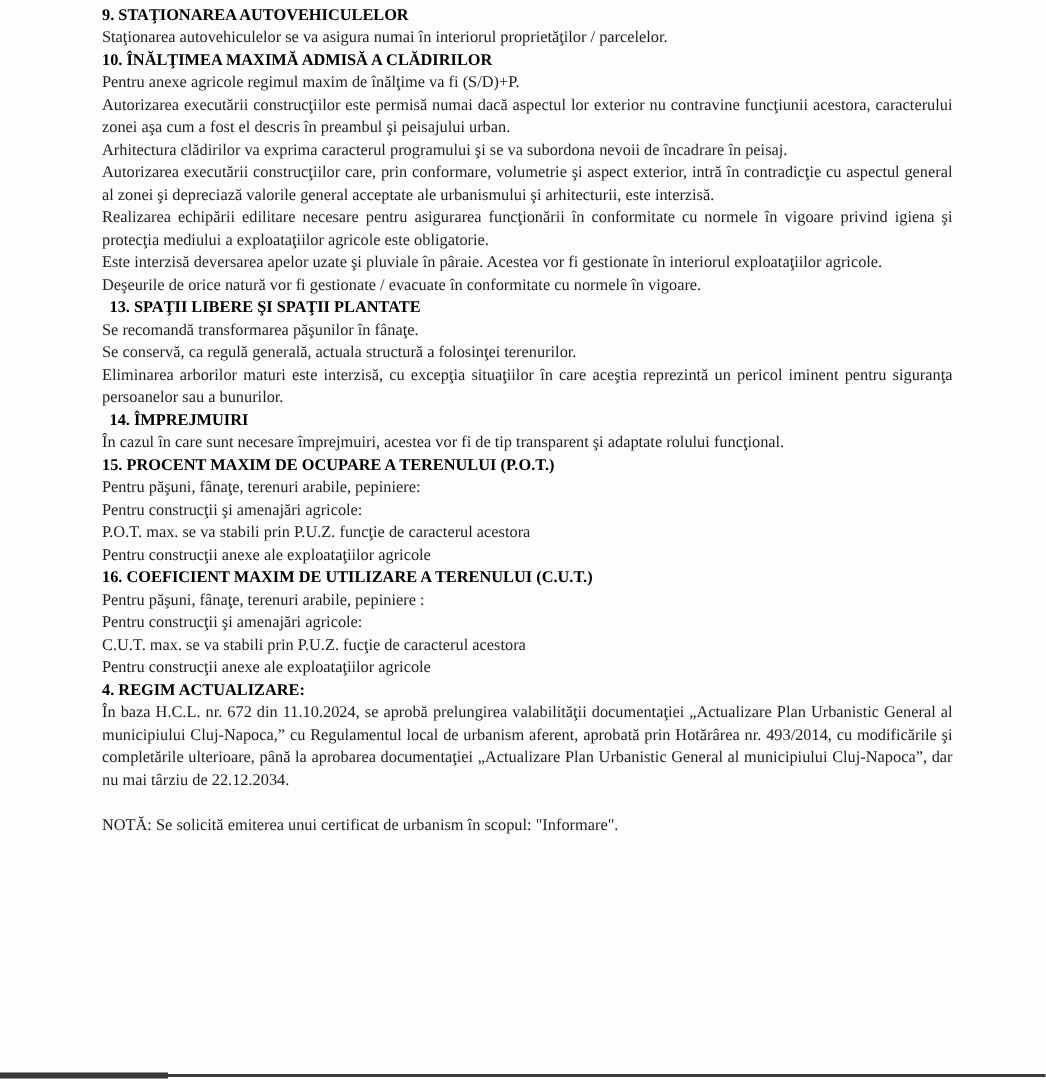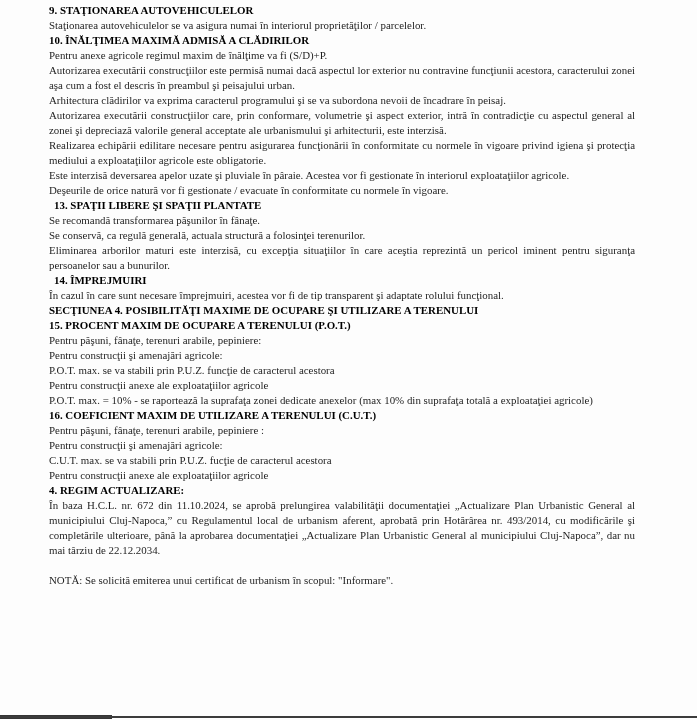--- a/index.html
+++ b/index.html
@@ -7,21 +7,21 @@
     width: 697px;
     height: 720px;
     background: #fdfdfd;
     overflow: hidden;
     position: relative;
     font-family: "Liberation Serif", serif;
   }
   .doc {
     position: absolute;
     top: 3px;
-    left: 49px;
+    left: 68px;
     right: 62px;
     font-size: 10.9px;
     line-height: 15px;
     color: #1e1e1e;
   }
   .h { font-weight: bold; color: #000; }
   .j { text-align: justify; }
   .ind { padding-left: 5px; }
   .spacer { height: 15px; }
   .bottom-bar {
@@ -54,27 +54,25 @@
   <div class="p j">Autorizarea executării construcţiilor care, prin conformare, volumetrie şi aspect exterior, intră în contradicţie cu aspectul general al zonei şi depreciază valorile general acceptate ale urbanismului şi arhitecturii, este interzisă.</div>
   <div class="p j">Realizarea echipării edilitare necesare pentru asigurarea funcţionării în conformitate cu normele în vigoare privind igiena şi protecţia mediului a exploataţiilor agricole este obligatorie.</div>
   <div class="p j">Este interzisă deversarea apelor uzate şi pluviale în pâraie. Acestea vor fi gestionate în interiorul exploataţiilor agricole.</div>
   <div class="p">Deşeurile de orice natură vor fi gestionate / evacuate în conformitate cu normele în vigoare.</div>
   <div class="h ind">13. SPAŢII LIBERE ŞI SPAŢII PLANTATE</div>
   <div class="p">Se recomandă transformarea păşunilor în fânaţe.</div>
   <div class="p">Se conservă, ca regulă generală, actuala structură a folosinţei terenurilor.</div>
   <div class="p j">Eliminarea arborilor maturi este interzisă, cu excepţia situaţiilor în care aceştia reprezintă un pericol iminent pentru siguranţa persoanelor sau a bunurilor.</div>
   <div class="h ind">14. ÎMPREJMUIRI</div>
   <div class="p">În cazul în care sunt necesare împrejmuiri, acestea vor fi de tip transparent şi adaptate rolului funcţional.</div>
-  <div class="h">SECŢIUNEA 4. POSIBILITĂŢI MAXIME DE OCUPARE ŞI UTILIZARE A TERENULUI</div>
   <div class="h">15. PROCENT MAXIM DE OCUPARE A TERENULUI (P.O.T.)</div>
   <div class="p">Pentru păşuni, fânaţe, terenuri arabile, pepiniere:</div>
   <div class="p">Pentru construcţii şi amenajări agricole:</div>
   <div class="p">P.O.T. max. se va stabili prin P.U.Z. funcţie de caracterul acestora</div>
   <div class="p">Pentru construcţii anexe ale exploataţiilor agricole</div>
-  <div class="p j">P.O.T. max. = 10% - se raportează la suprafaţa zonei dedicate anexelor (max 10% din suprafaţa totală a exploataţiei agricole)</div>
   <div class="h">16. COEFICIENT MAXIM DE UTILIZARE A TERENULUI (C.U.T.)</div>
   <div class="p">Pentru păşuni, fânaţe, terenuri arabile, pepiniere :</div>
   <div class="p">Pentru construcţii şi amenajări agricole:</div>
   <div class="p">C.U.T. max. se va stabili prin P.U.Z. fucţie de caracterul acestora</div>
   <div class="p">Pentru construcţii anexe ale exploataţiilor agricole</div>
   <div class="h">4. REGIM ACTUALIZARE:</div>
   <div class="p j">În baza H.C.L. nr. 672 din 11.10.2024, se aprobă prelungirea valabilităţii documentaţiei „Actualizare Plan Urbanistic General al municipiului Cluj-Napoca,” cu Regulamentul local de urbanism aferent, aprobată prin Hotărârea nr. 493/2014, cu modificările şi completările ulterioare, până la aprobarea documentaţiei „Actualizare Plan Urbanistic General al municipiului Cluj-Napoca”, dar nu mai târziu de 22.12.2034.</div>
   <div class="spacer"></div>
   <div class="p">NOTĂ: Se solicită emiterea unui certificat de urbanism în scopul: "Informare".</div>
 </div>

